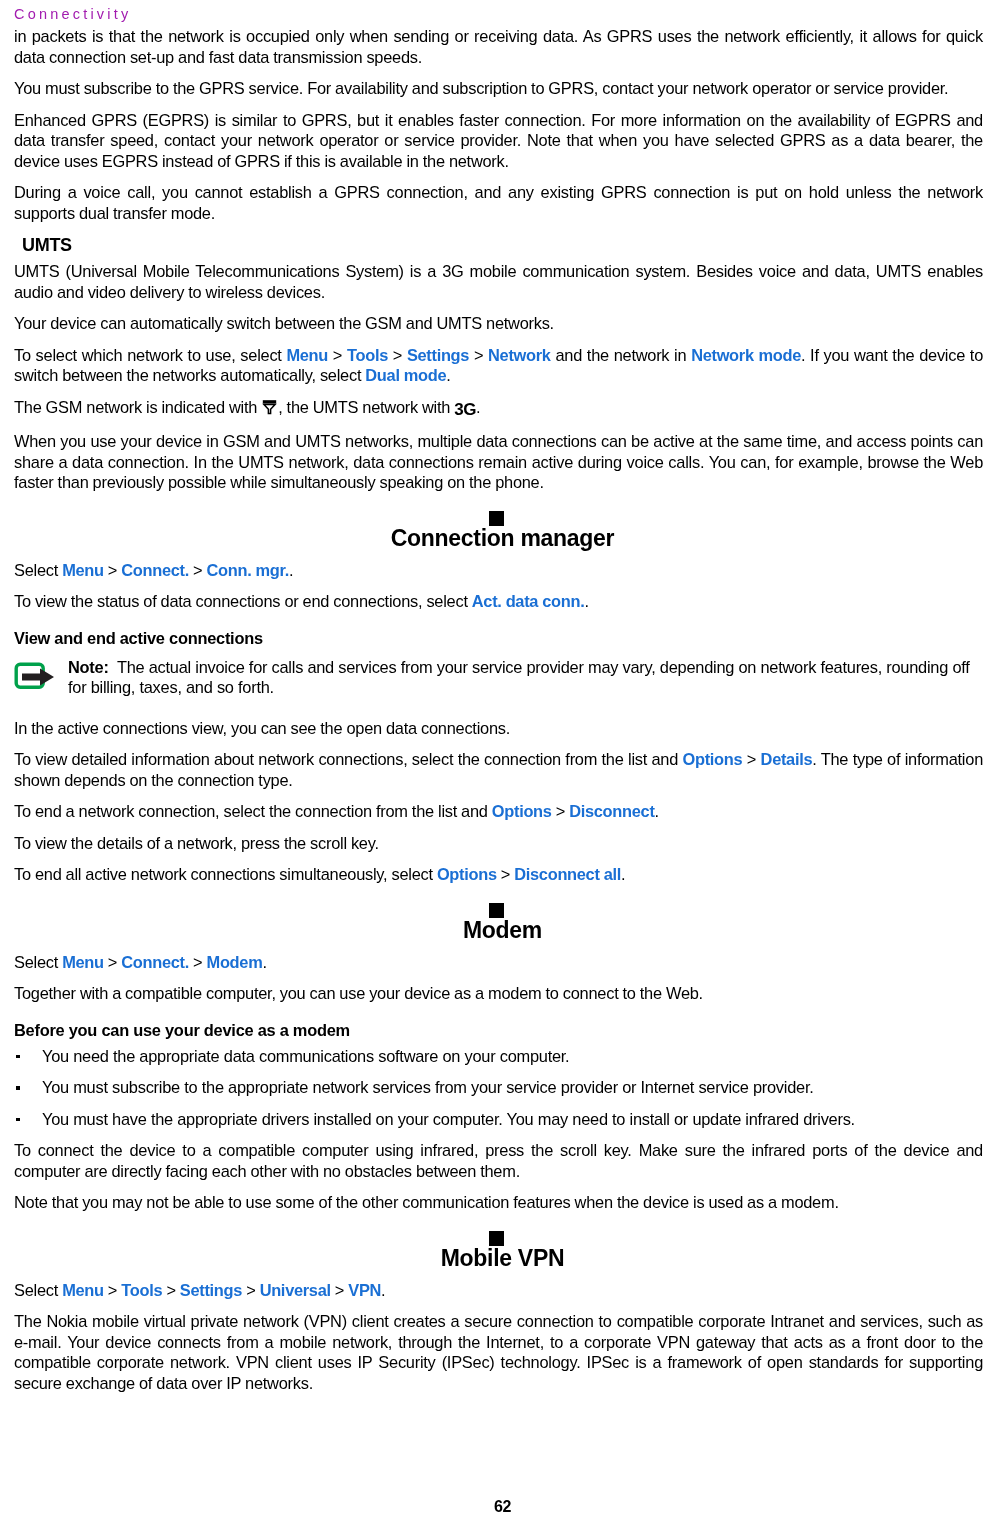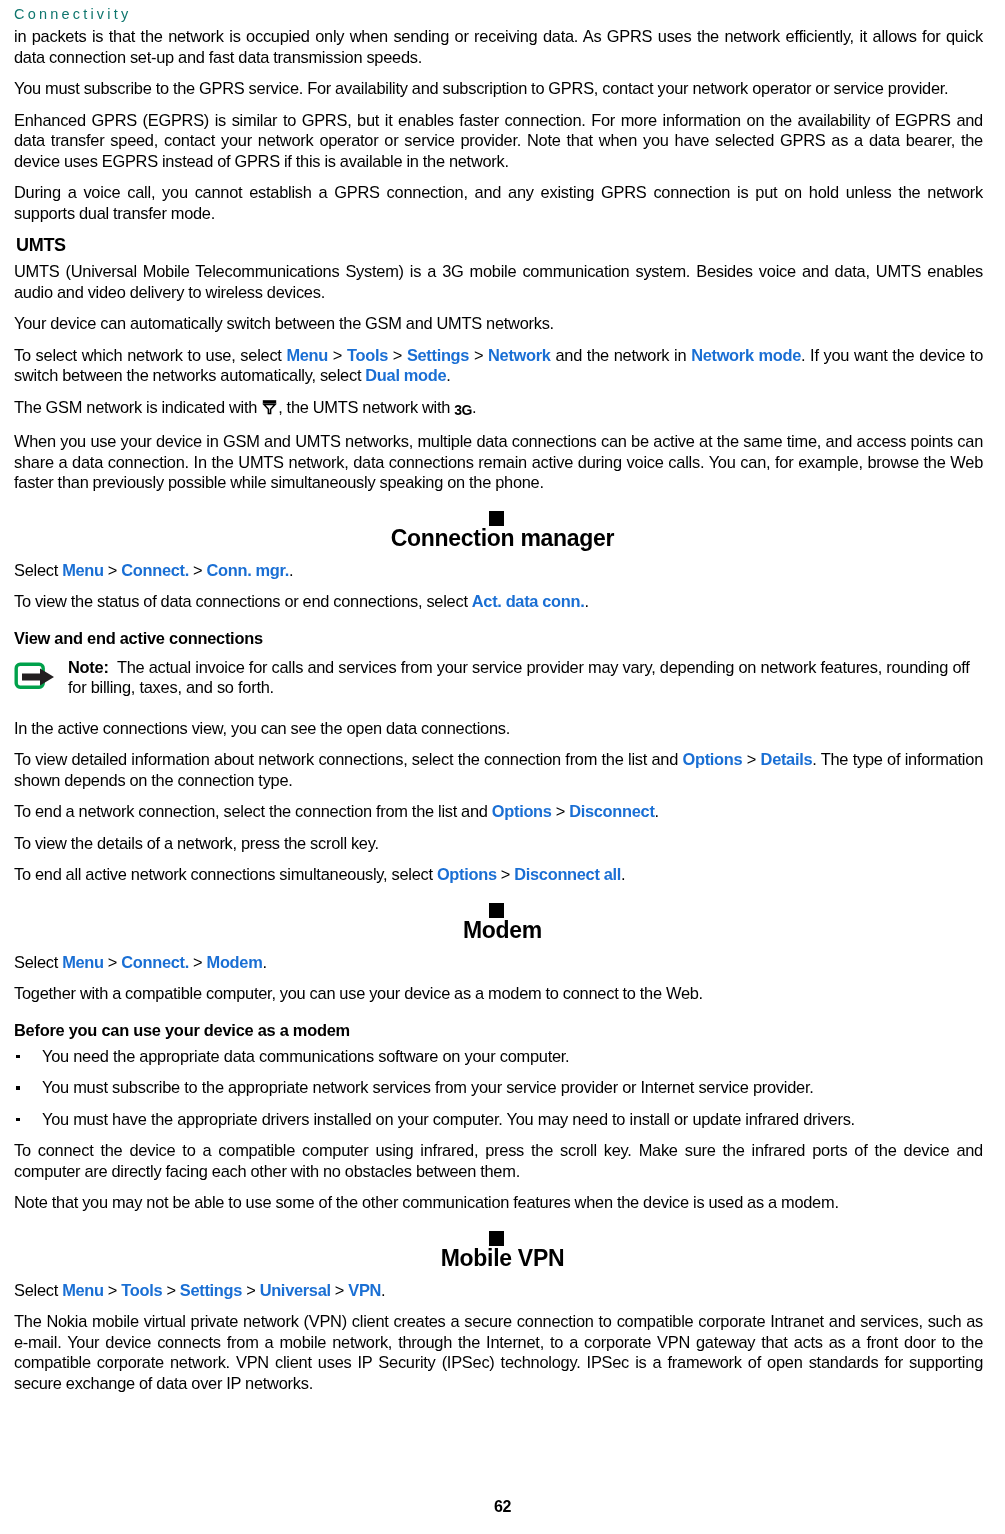--- a/index.html
+++ b/index.html
@@ -20,21 +20,21 @@
     width: 1005px;
     height: 1534px;
     box-sizing: border-box;
     padding: 0 14px;
   }
   
   .running-header {
     font-size: 14.5px;
     font-weight: 400;
     letter-spacing: 3.2px;
-    color: #0f766e;
+    color: #a21caf;
     margin: 4px 0 0 0;
     line-height: 20px;
     height: 22px;
   }
   
   p.body {
     font-size: 16.4px;
     line-height: 20.5px;
     margin: 0 8px 11px 0;
     text-align: justify;
@@ -43,21 +43,21 @@
     letter-spacing: -0.25px;
     color: #000;
   }
   p.body.last-nojust {
     text-align: left;
   }
   
   h2.sub {
     font-size: 18px;
     font-weight: bold;
-    margin: 10px 0 5px 2px;
+    margin: 10px 0 5px 8px;
     letter-spacing: -0.3px;
     line-height: 22px;
   }
   h3.minor {
     font-size: 16.4px;
     font-weight: bold;
     margin: 16px 0 6px 0;
     letter-spacing: -0.25px;
     line-height: 20px;
   }
@@ -134,21 +134,21 @@
   .icon-gsm {
     display: inline-block;
     vertical-align: -2px;
     width: 15px;
     height: 16px;
     margin: 0 1px;
   }
   .icon-3g {
     display: inline-block;
     vertical-align: -2px;
-    font-size: 14px;
+    font-size: 17px;
     font-weight: bold;
     letter-spacing: -0.5px;
   }
   
   .footer {
     position: absolute;
     left: 14px;
     right: 14px;
     bottom: 18px;
     height: 20px;

